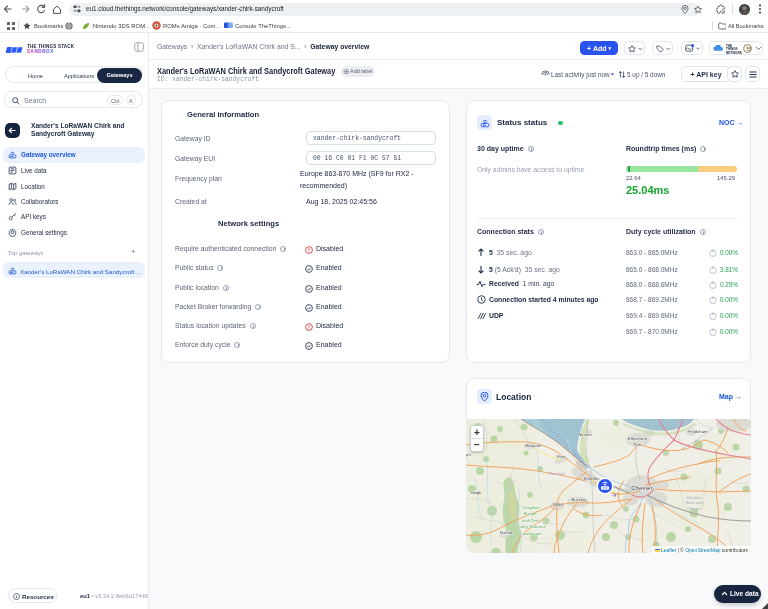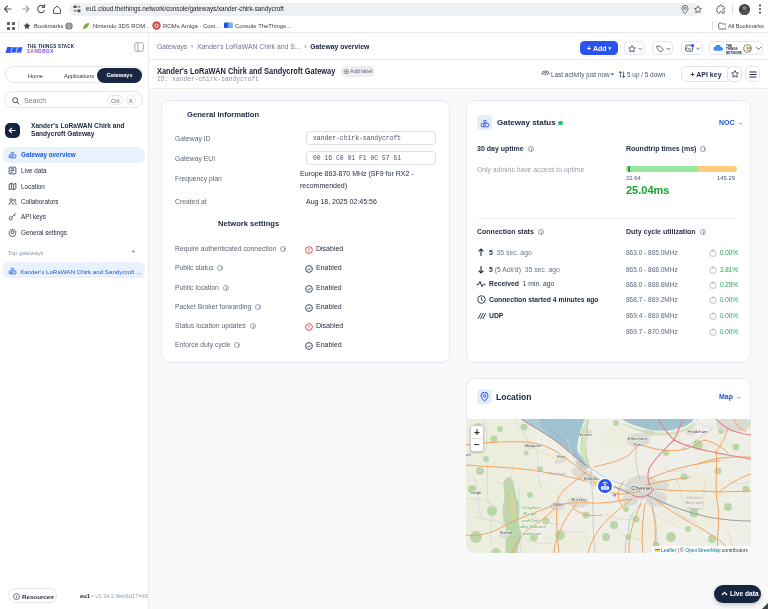--- a/index.html
+++ b/index.html
@@ -331,21 +331,21 @@
 
 <div class="abs" style="left:466px;top:100px;width:285px;height:263px;background:#fff;border:1px solid #e5e8ef;border-radius:8px;"></div>
 <div id="panel-status">
   <div class="abs" style="left:477px;top:115px;width:15px;height:15px;background:#e4edfb;border-radius:4px;"></div>
   <svg class="abs" style="left:479.5px;top:117.5px" width="10" height="10" viewBox="0 0 12 12" fill="none" stroke="#2a53ee" stroke-width="1.1">
         <rect x="1.5" y="6.5" width="9" height="4" rx="1.2"></rect>
         <circle cx="4" cy="8.5" r="0.4" fill="#2a53ee"></circle>
         <circle cx="6" cy="8.5" r="0.4" fill="#2a53ee"></circle>
         <path d="M3.5 4.2 a3.4 3.4 0 0 1 5 0 M4.9 5.6 a1.6 1.6 0 0 1 2.2 0"></path>
       </svg>
-  <div class="abs" style="left:497px;top:118px;font-size:8px;font-weight:bold;color:#1b2740;">Gateway status</div>
+  <div class="abs" style="left:497px;top:118px;font-size:8px;font-weight:bold;color:#1b2740;">Status status</div>
   <div class="abs" style="left:558px;top:120.5px;width:4.5px;height:4.5px;border-radius:50%;background:#1fc16b;"></div>
   <div class="abs" style="left:719px;top:119px;font-size:7px;font-weight:bold;color:#1d56d9;">NOC →</div>
   <div class="abs" style="left:477px;top:145px;font-size:7px;font-weight:bold;color:#25324a;">30 day uptime <span class="inf"></span></div>
   <div class="abs" style="left:626px;top:145px;font-size:7px;font-weight:bold;color:#25324a;">Roundtrip times (ms) <span class="inf"></span></div>
   <div class="abs" style="left:477px;top:166px;font-size:6.8px;color:#9aa3b2;">Only admins have access to uptime</div>
   <div class="abs" style="left:626px;top:166px;width:111px;height:6px;border-radius:3px;background:#f9cd7d;overflow:hidden;">
     <div class="abs" style="left:0;top:0;width:72px;height:6px;background:#98e5a0;"></div>
     <div class="abs" style="left:2px;top:0;width:1.6px;height:6px;background:#239e4a;"></div>
   </div>
   <div class="abs" style="left:626px;top:175px;font-size:5.9px;color:#4a556a;">22.64</div>

